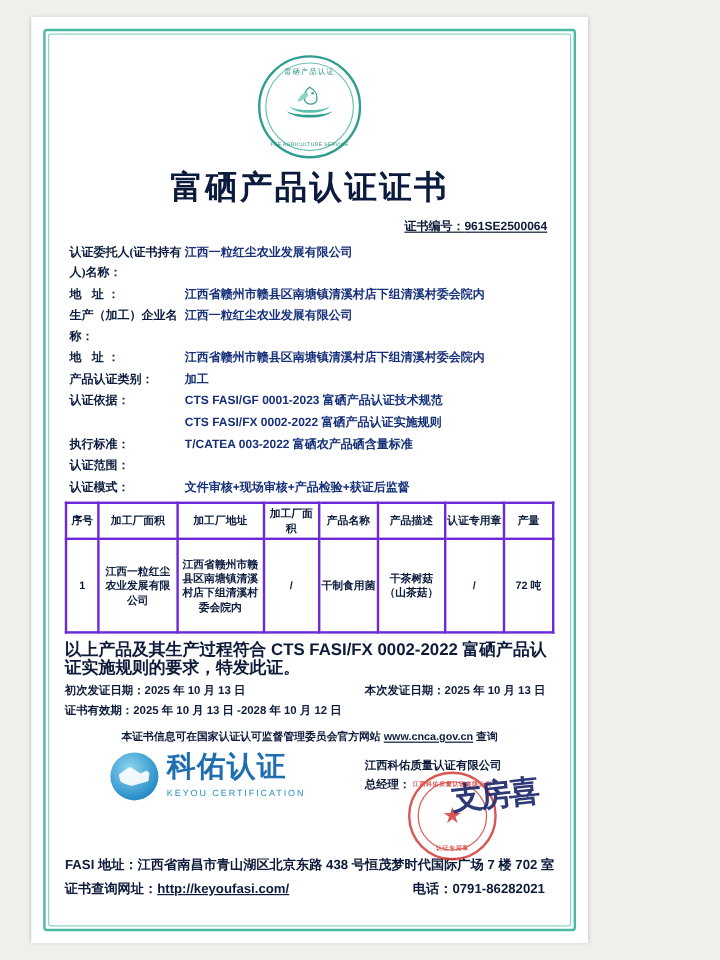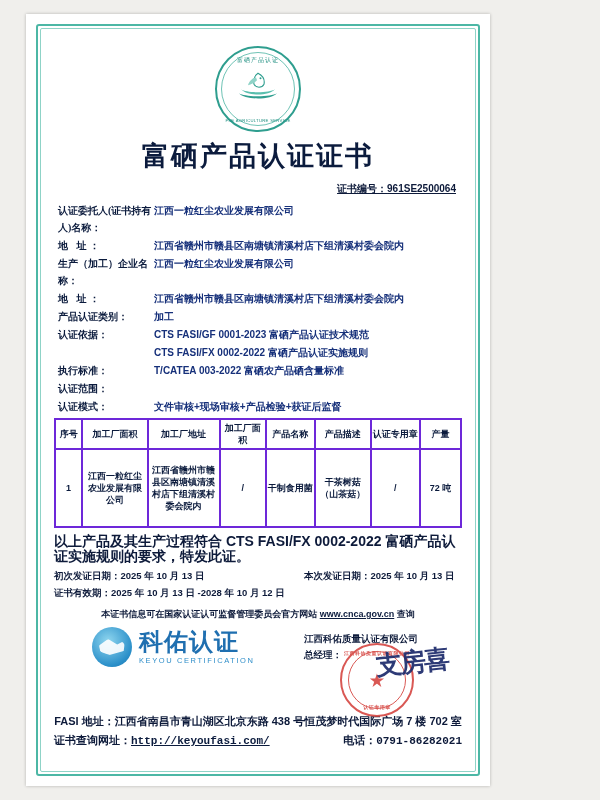--- a/index.html
+++ b/index.html
@@ -170,21 +170,21 @@
     position:relative;flex:0 0 40px;
   }
   .brand-mark .wing{
     position:absolute;left:7px;top:12px;width:26px;height:16px;
     border-radius:50% 50% 45% 45%;
     background:#fff;opacity:.9;
     clip-path:polygon(0 40%,35% 0,70% 35%,100% 10%,95% 75%,40% 100%,5% 80%);
   }
   .brand-text{margin-left:7px;}
   .brand-cn{
-    font-size:24px;font-weight:bold;color:#1f6fb0;letter-spacing:1px;line-height:26px;
+    font-size:24px;font-weight:bold;color:#1f6fb0;letter-spacing:1px;line-height:26px;font-family:Liberation Mono, monospace;
   }
   .brand-en{
     font-size:7.5px;color:#2f8ec9;letter-spacing:1.6px;margin-top:1px;
   }
   .signblock{
     flex:1;
     position:relative;
     font-size:9.5px;
     font-weight:bold;
     padding-top:4px;
@@ -223,21 +223,21 @@
   }
 
   .footer-lines{
     margin-top:6px;
     text-align:center;
     font-size:11px;
     font-weight:bold;
     line-height:20px;
   }
   .footer-lines .f2{
-    display:flex;justify-content:space-between;gap:46px;font-family:Liberation Mono, monospace;
+    display:flex;justify-content:flex-start;gap:103px;
   }
   .footer-lines a{color:#0b1b3d;text-decoration:underline;}
 </style>
 </head>
 <body>
 
 <div class="page">
   <div class="border-outer"></div>
   <div class="border-inner"></div>
 

